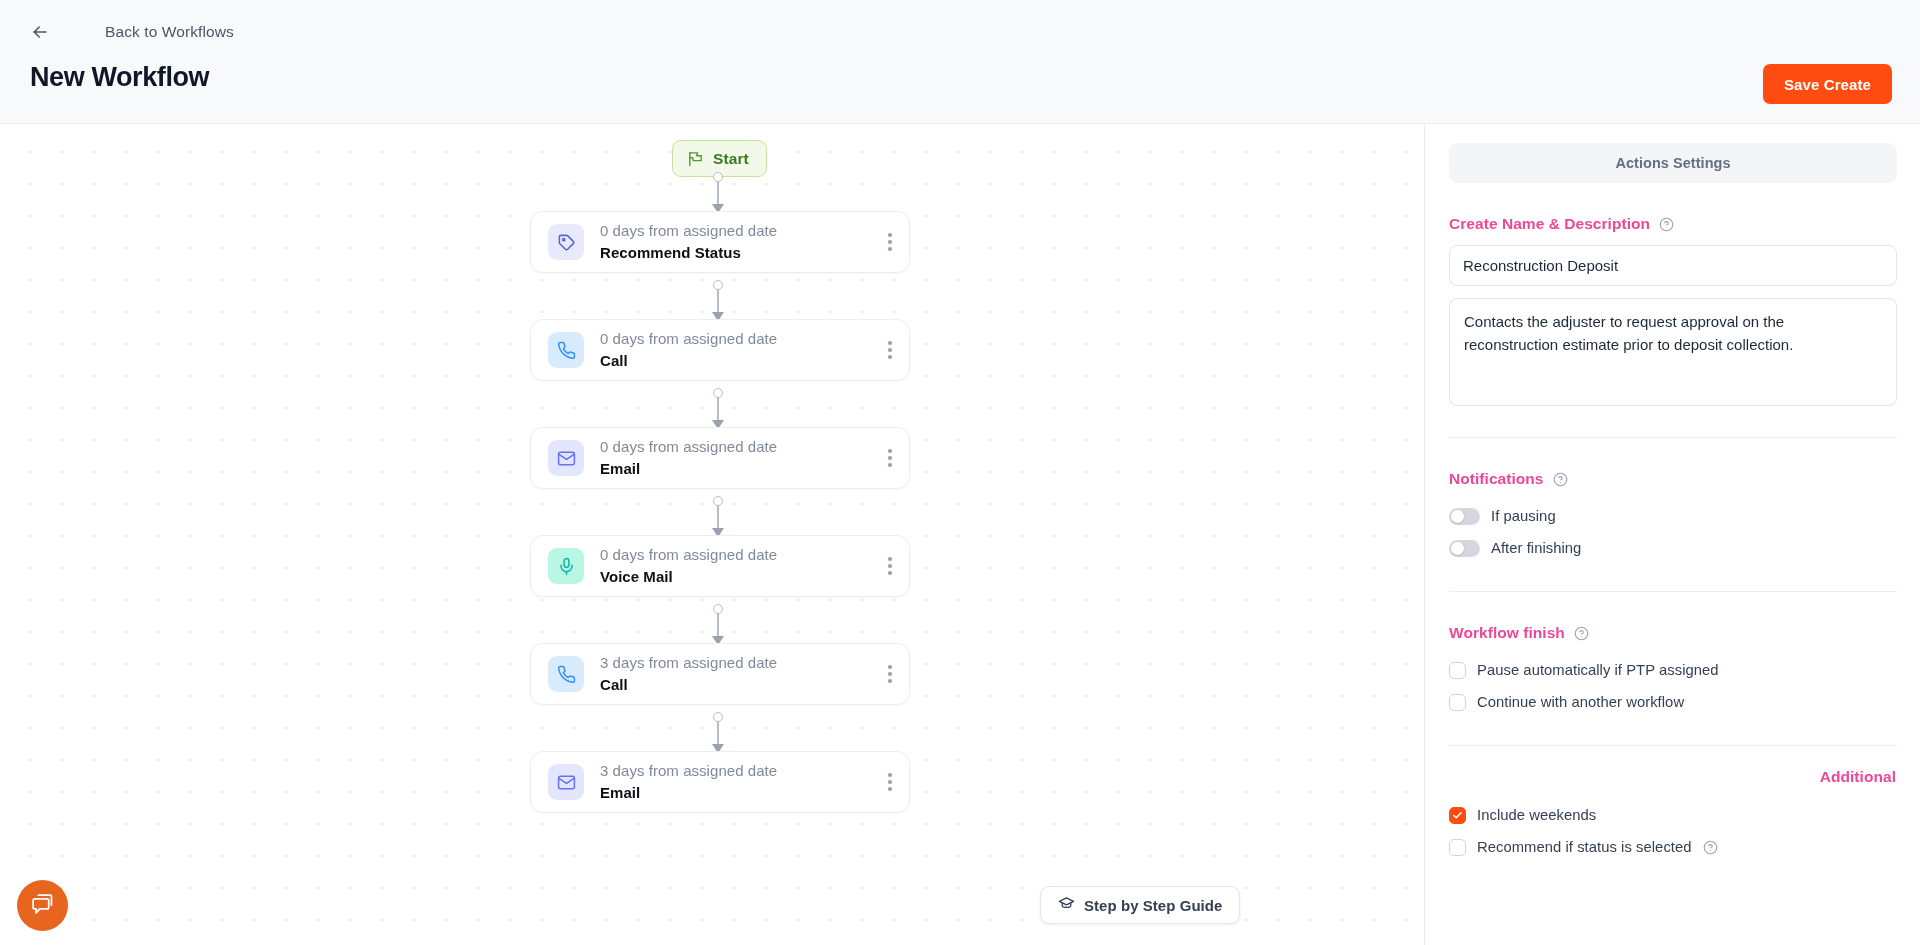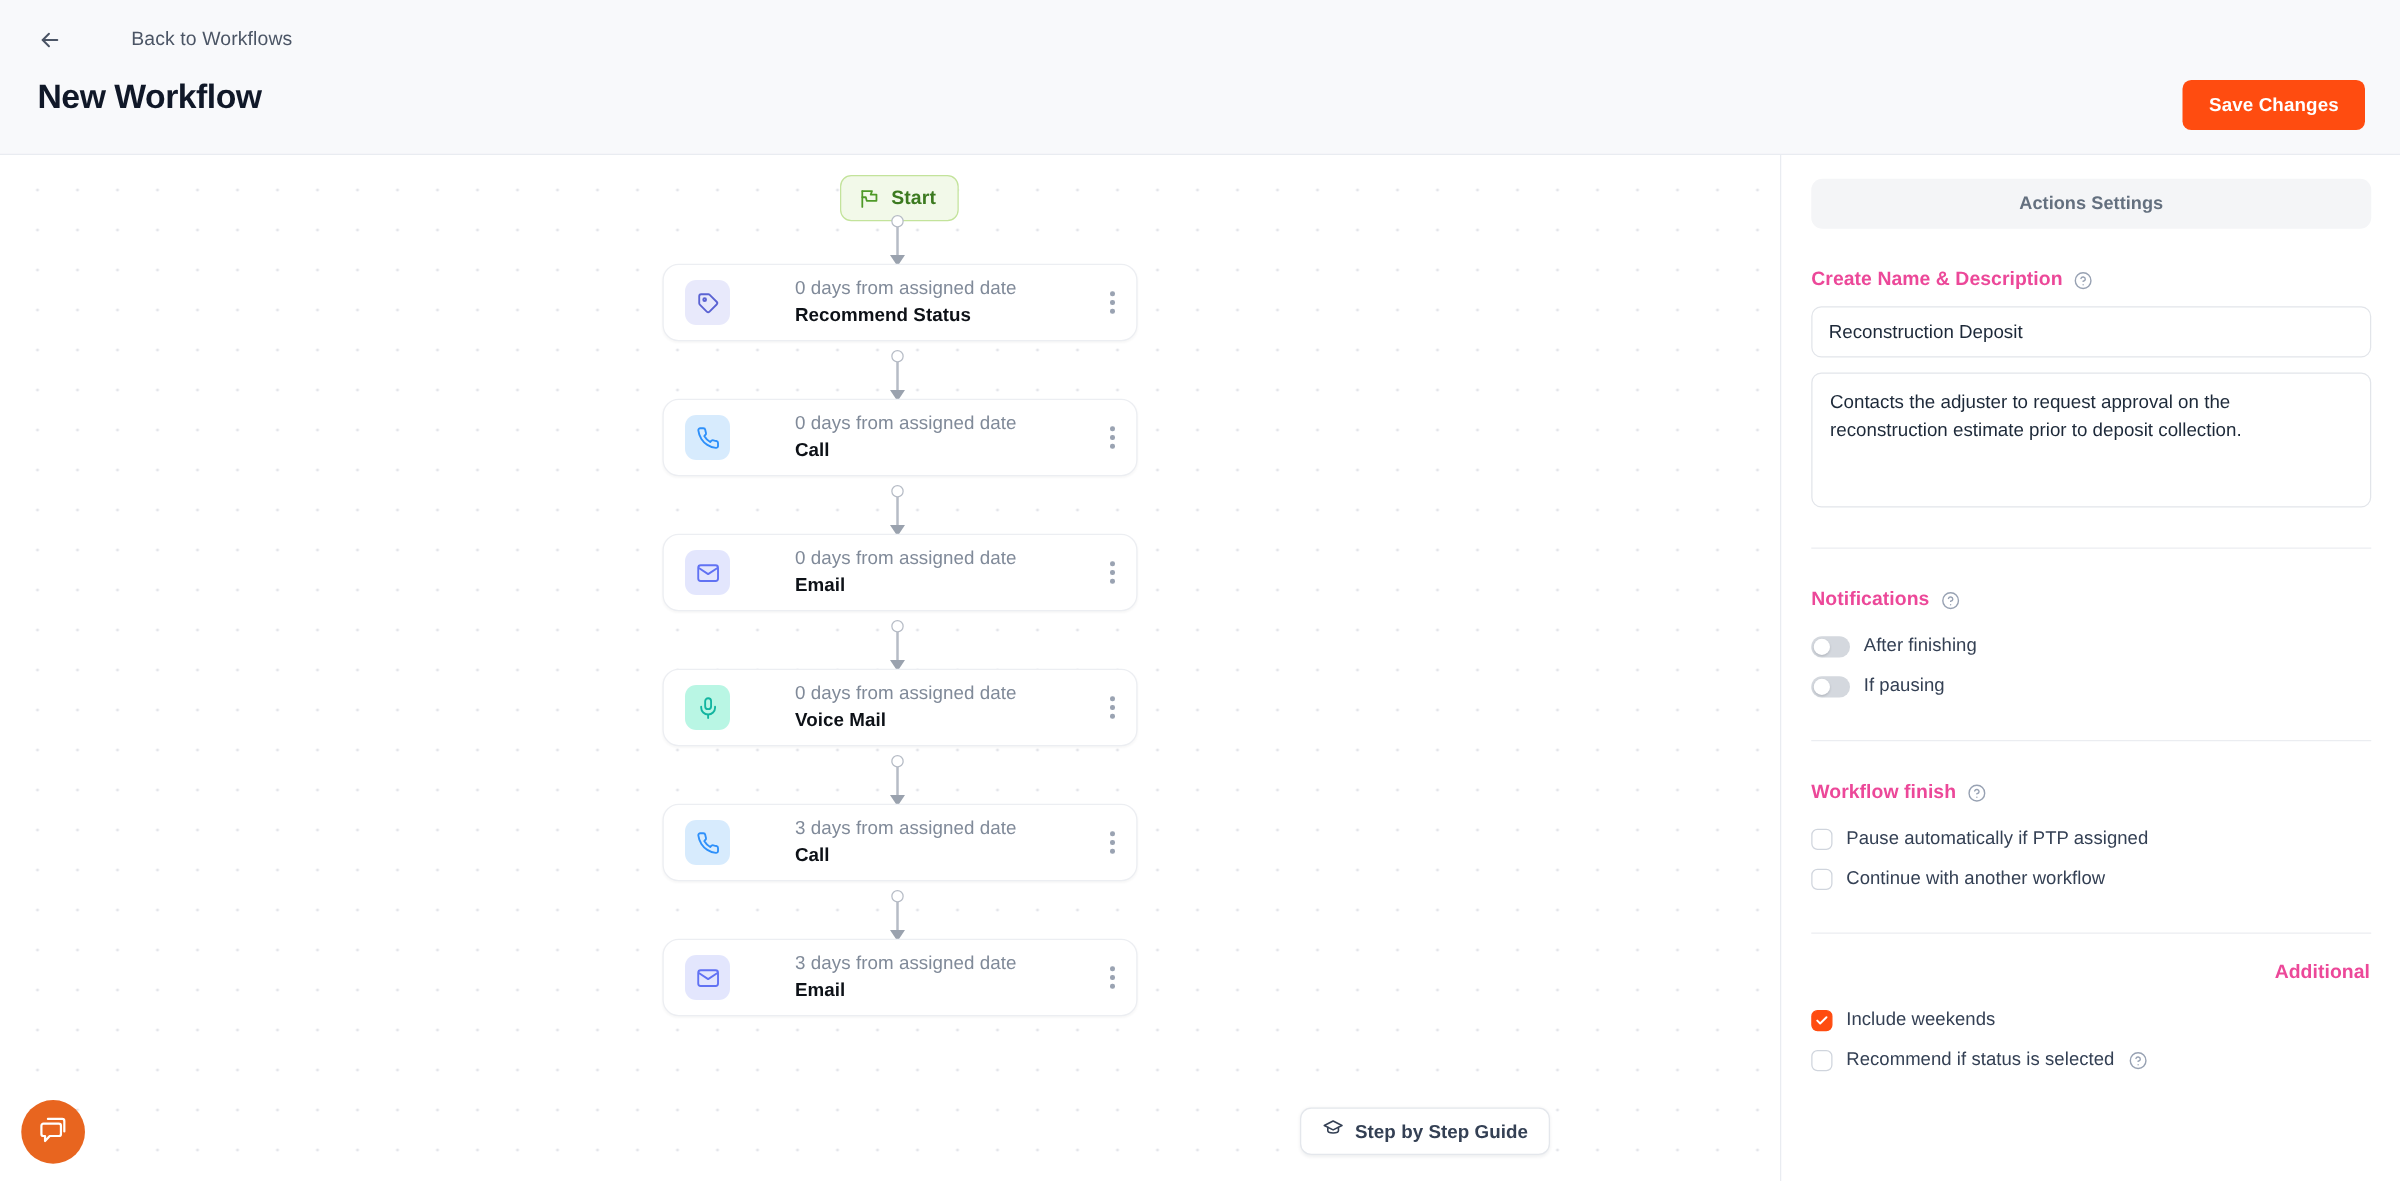--- a/index.html
+++ b/index.html
@@ -86,21 +86,21 @@
     border-right: 6px solid transparent;
     border-top: 9px solid #9aa2ae;
   }
 
   
   .node {
     position: absolute; left: 530px; width: 380px; height: 62px;
     background: #ffffff; border: 1px solid #eceef2;
     border-radius: 13px; cursor: pointer;
     box-shadow: 0 1px 2px rgba(16,24,40,.035);
-    display: flex; align-items: center; gap: 36px;
+    display: flex; align-items: center;
   }
   .node-icon {
     width: 36px; height: 36px; margin-left: 17px;
     border-radius: 9px;
     display: flex; align-items: center; justify-content: center;
     flex: 0 0 auto;
   }
   .node-text { margin-left: 16px; flex: 1 1 auto; }
   .node-sub {
     font-size: 15px; color: #808a99; line-height: 1.45;
@@ -238,21 +238,21 @@
   <div class="back-link">
     <span>
       <svg class="back-arrow" viewBox="0 0 24 24" fill="none" stroke="#4b5565" stroke-width="1.9" stroke-linecap="round" stroke-linejoin="round">
         <line x1="19" y1="12" x2="5" y2="12"></line>
           <polyline points="11 18 5 12 11 6"></polyline>
       </svg>
     </span>
     <span class="back-text">Back to Workflows</span>
   </div>
   <div class="page-title">New Workflow</div>
-  <button class="save-btn">Save Changes</button>
+  <button class="save-btn">Save Create</button>
 </div>
 
 <div class="canvas">
 
   <div class="start-pill">
     <span>
       <svg class="flag" width="17" height="17" viewBox="0 0 24 24" fill="none" stroke="#4f9a28" stroke-width="2" stroke-linecap="round" stroke-linejoin="round">
         <path d="M4 22V4"></path>
           <path d="M4 4h11l-1.5 4H20v7H9l-1-4H4"></path>
       </svg>
@@ -448,27 +448,27 @@
         <circle cx="12" cy="12" r="10"></circle>
           <path d="M9.2 9.2a2.9 2.9 0 0 1 5.6 1c0 2-2.8 2.6-2.8 2.6"></path>
           <line x1="12" y1="17.2" x2="12" y2="17.2"></line>
       </svg>
     </span>
   </div>
   <div class="opt-row">
     <span class="toggle">
         <i></i>
       </span>
-    <span class="opt-label">After finishing</span>
+    <span class="opt-label">If pausing</span>
   </div>
   <div class="opt-row">
     <span class="toggle">
         <i></i>
       </span>
-    <span class="opt-label">If pausing</span>
+    <span class="opt-label">After finishing</span>
   </div>
 
   <div class="divider"></div>
 
   
   <div class="sec-head">
     <span class="sec-title">Workflow finish</span>
     <span>
       <svg class="q-icon" width="15" height="15" viewBox="0 0 24 24" fill="none" stroke="#98a2b3" stroke-width="1.8" stroke-linecap="round" stroke-linejoin="round">
         <circle cx="12" cy="12" r="10"></circle>

